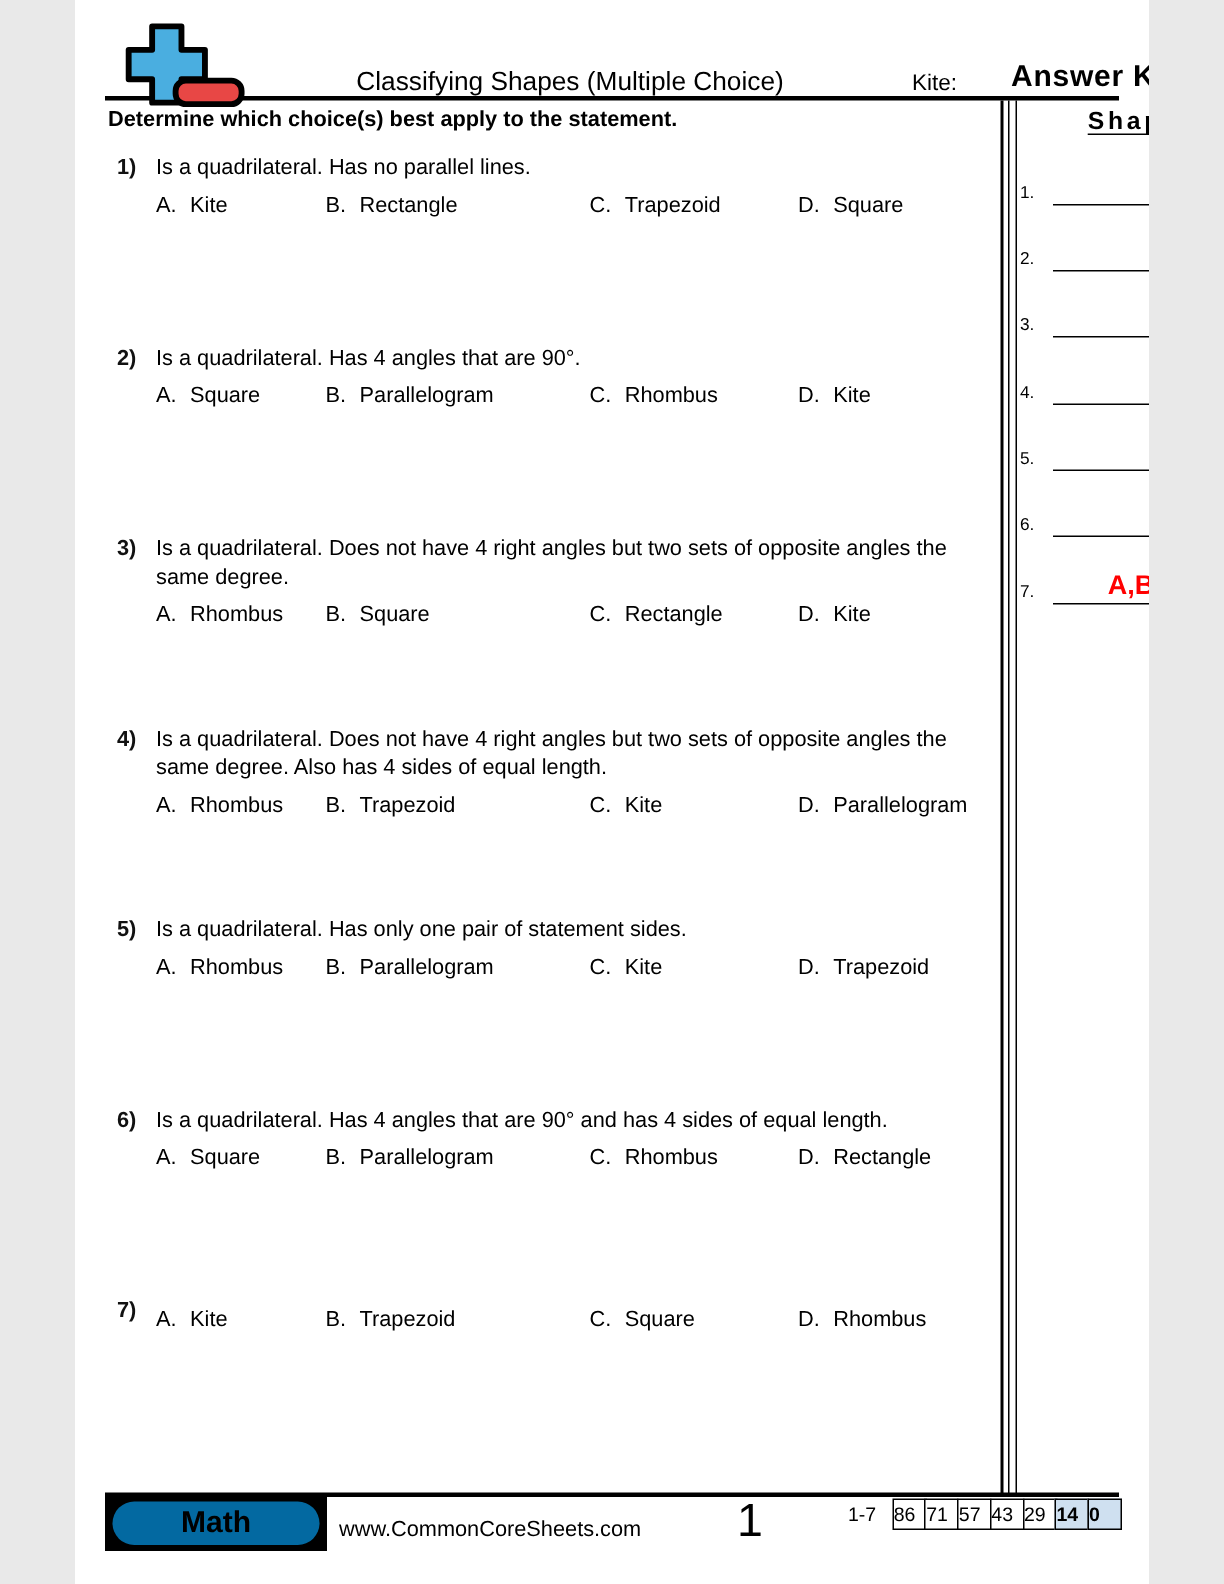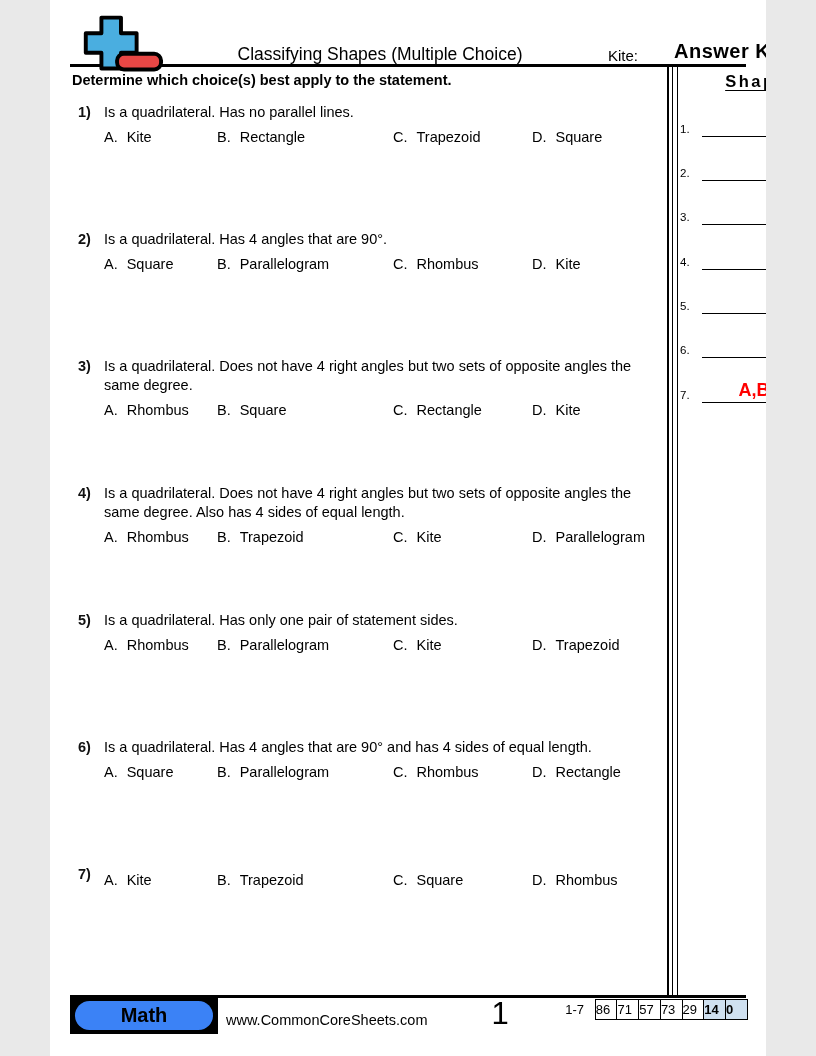--- a/index.html
+++ b/index.html
@@ -68,21 +68,21 @@
   }
 
   
   .footer-line { position: absolute; left: 20px; right: 20px; top: 995px; height: 2.5px; background: #000; }
   .math-badge {
     position: absolute; left: 20px; top: 997px; width: 148px; height: 37px;
     background: #000;
   }
   .math-badge-inner {
     position: absolute; left: 5px; top: 4px; right: 5px; bottom: 4px;
-    background: #3b82f6; border-radius: 15px;
+    background: #0369a1; border-radius: 15px;
     display: flex; align-items: center; justify-content: center;
     font-size: 20px; font-weight: bold; color: #000;
   }
   .site-url { position: absolute; left: 176px; top: 1012px; font-size: 14.5px; color: #000; }
   .page-number { position: absolute; left: 380px; top: 996px; width: 140px; text-align: center; font-size: 31px; color: #000; }
   .score-strip { position: absolute; right: 18px; top: 999px; display: flex; align-items: center; }
   .score-label { font-size: 13px; margin-right: 12px; color: #000; }
   .score-cell {
     width: 23px; height: 21px; border: 1.3px solid #000; margin-left: -1.3px;
     text-align: left; font-size: 13px; line-height: 19px; background: #fff; color: #000;
@@ -239,19 +239,19 @@
   <div class="math-badge">
     <div class="math-badge-inner">Math</div>
   </div>
   <div class="site-url">www.CommonCoreSheets.com</div>
   <div class="page-number">1</div>
   <div class="score-strip">
     <div class="score-label">1-7</div>
     <div class="score-cell">86</div>
     <div class="score-cell">71</div>
     <div class="score-cell">57</div>
-    <div class="score-cell">73</div>
+    <div class="score-cell">43</div>
     <div class="score-cell">29</div>
     <div class="score-cell hl">14</div>
     <div class="score-cell hl">0</div>
   </div>
 
 </div>
 
 </body></html>

